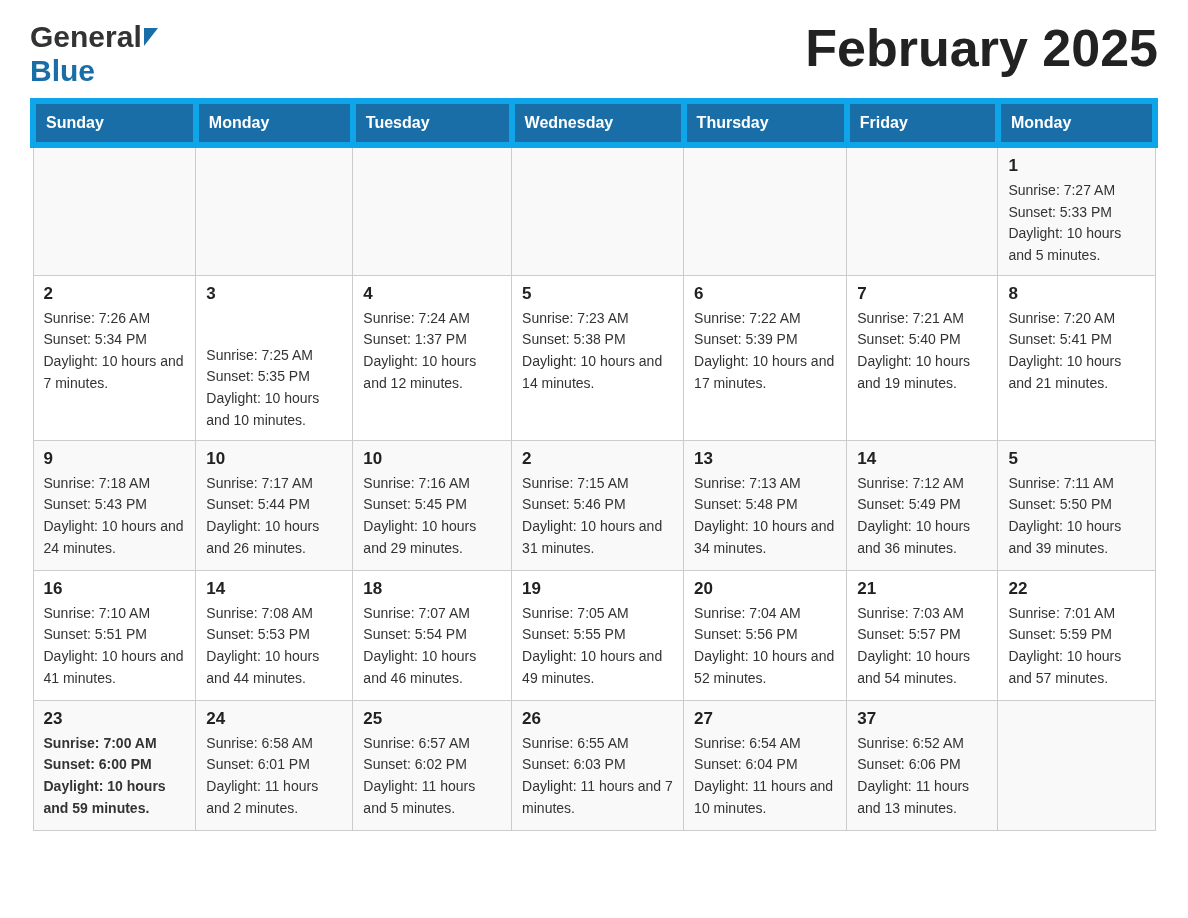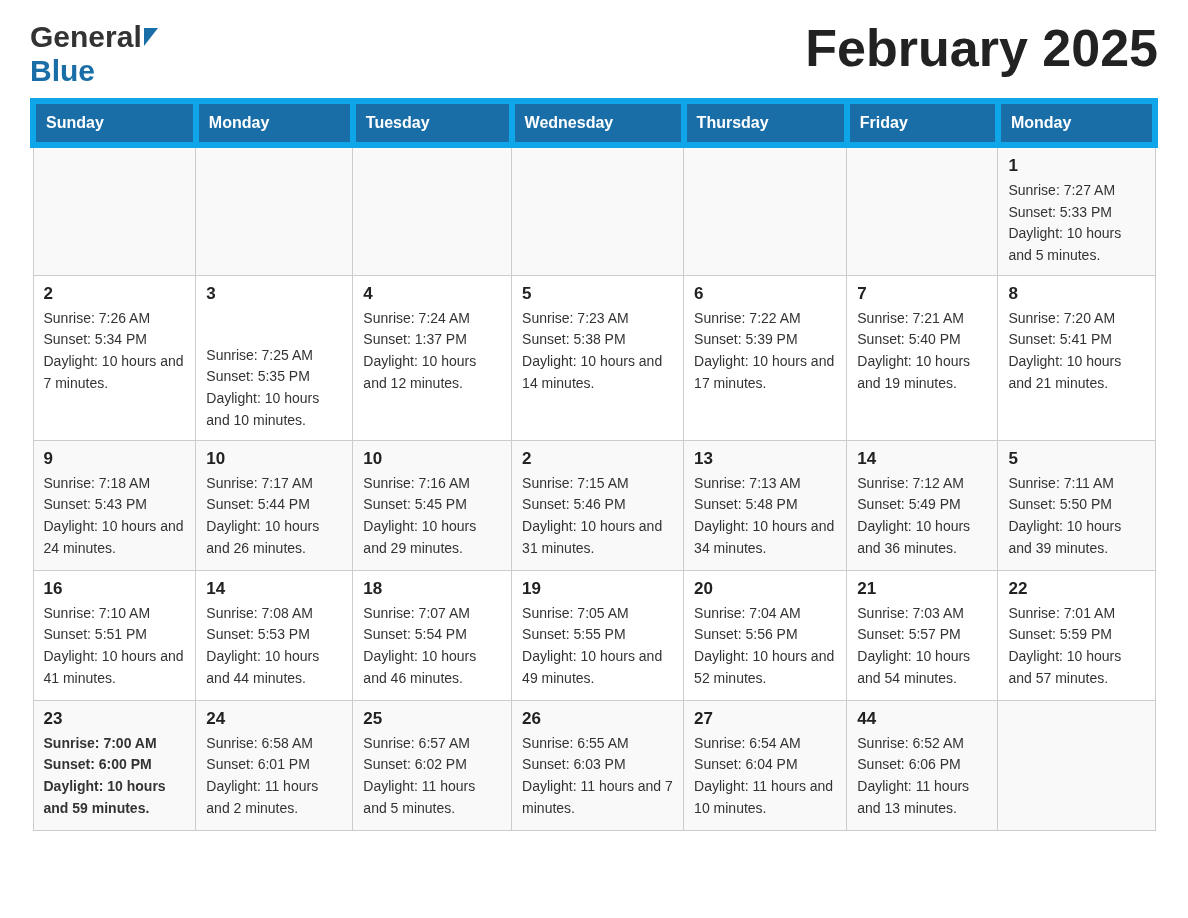--- a/index.html
+++ b/index.html
@@ -310,21 +310,21 @@
 Sunset: 6:03 PM
 Daylight: 11 hours and 7 minutes.</div>
         </td>
         <td>
           <div class="day-number">27</div>
           <div class="day-info" style="white-space: pre-line;">Sunrise: 6:54 AM
 Sunset: 6:04 PM
 Daylight: 11 hours and 10 minutes.</div>
         </td>
         <td>
-          <div class="day-number">44</div>
+          <div class="day-number">37</div>
           <div class="day-info" style="white-space: pre-line;">Sunrise: 6:52 AM
 Sunset: 6:06 PM
 Daylight: 11 hours and 13 minutes.</div>
         </td>
         <td class="empty-cell"></td>
       </tr>
     </tbody>
 </table>
 
 </body></html>

